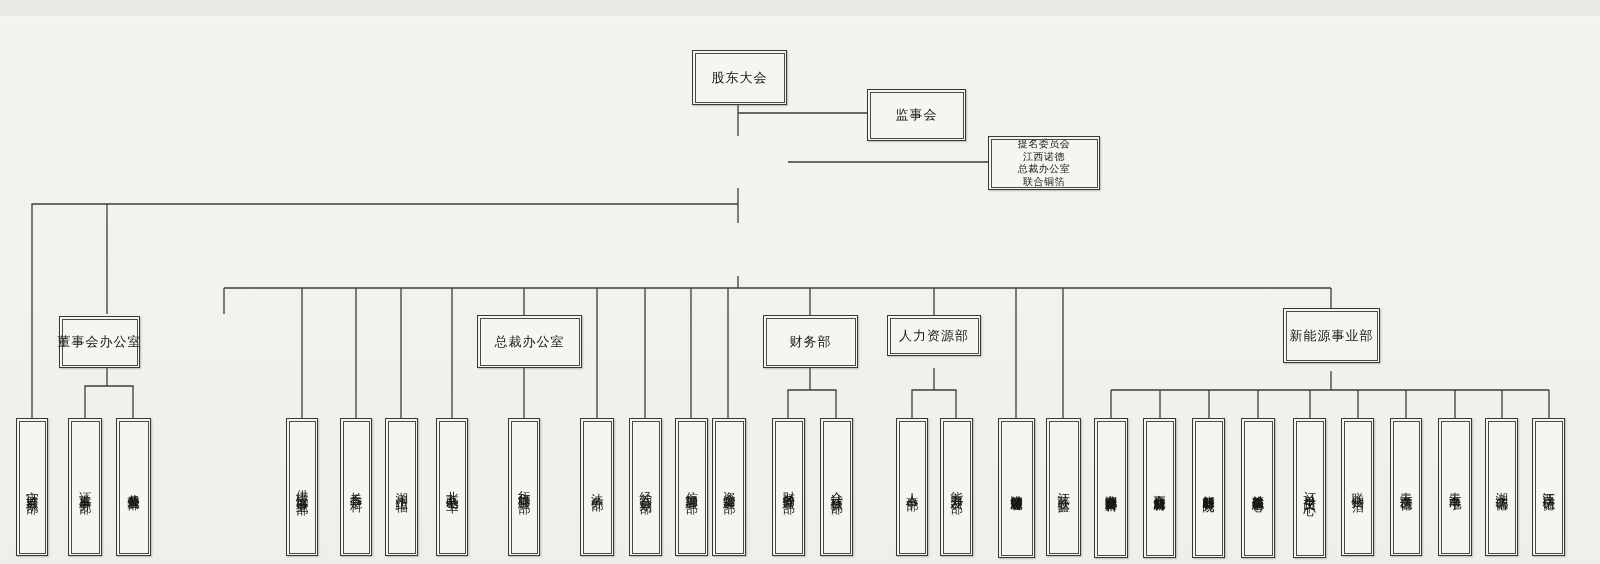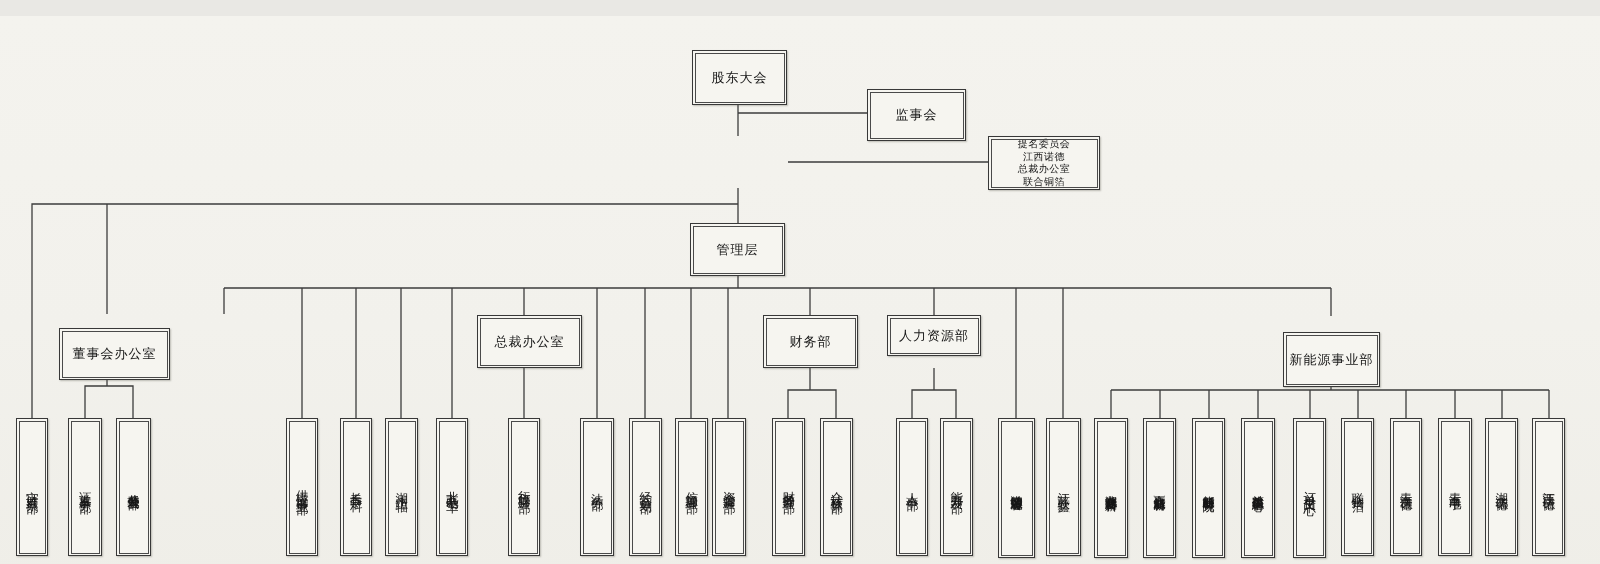--- a/index.html
+++ b/index.html
@@ -68,32 +68,31 @@
   <div class="node" style="left:867px;top:73px;width:99px;height:52px">监事会</div>
 
 
   <div class="node committees" style="left:988px;top:120px;width:112px;height:54px">
     <div>提名委员会</div>
     <div>江西诺德</div>
     <div>总裁办公室</div>
     <div>联合铜箔</div>
   </div>
 
-  <div class="node" style="left:690px;top:207px;width:95px;height:53px">管理层</div>
 
-  <div class="node" style="left:59px;top:312px;width:111px;height:52px">董事会办公室</div>
+  <div class="node" style="left:59px;top:300px;width:81px;height:52px">董事会办公室</div>
 
 
   <div class="node" style="left:477px;top:299px;width:105px;height:53px">总裁办公室</div>
 
   <div class="node" style="left:763px;top:299px;width:95px;height:53px">财务部</div>
 
   <div class="node" style="left:887px;top:299px;width:94px;height:41px">人力资源部</div>
 
-  <div class="node" style="left:1283px;top:316px;width:97px;height:55px">新能源事业部</div>
+  <div class="node" style="left:1283px;top:292px;width:97px;height:55px">新能源事业部</div>
 
   <div class="node vnode" style="left:16px;top:402px;width:32px;height:138px">审计监察部</div>
 
   <div class="node vnode" style="left:68px;top:402px;width:34px;height:138px">证券事务部</div>
 
   <div class="node vnode dense" style="left:116px;top:402px;width:35px;height:138px">公共关系管理部</div>
 
   <div class="node vnode" style="left:286px;top:402px;width:32px;height:138px">供应链事业部</div>
 
   <div class="node vnode" style="left:340px;top:402px;width:32px;height:138px">长春中科</div>

